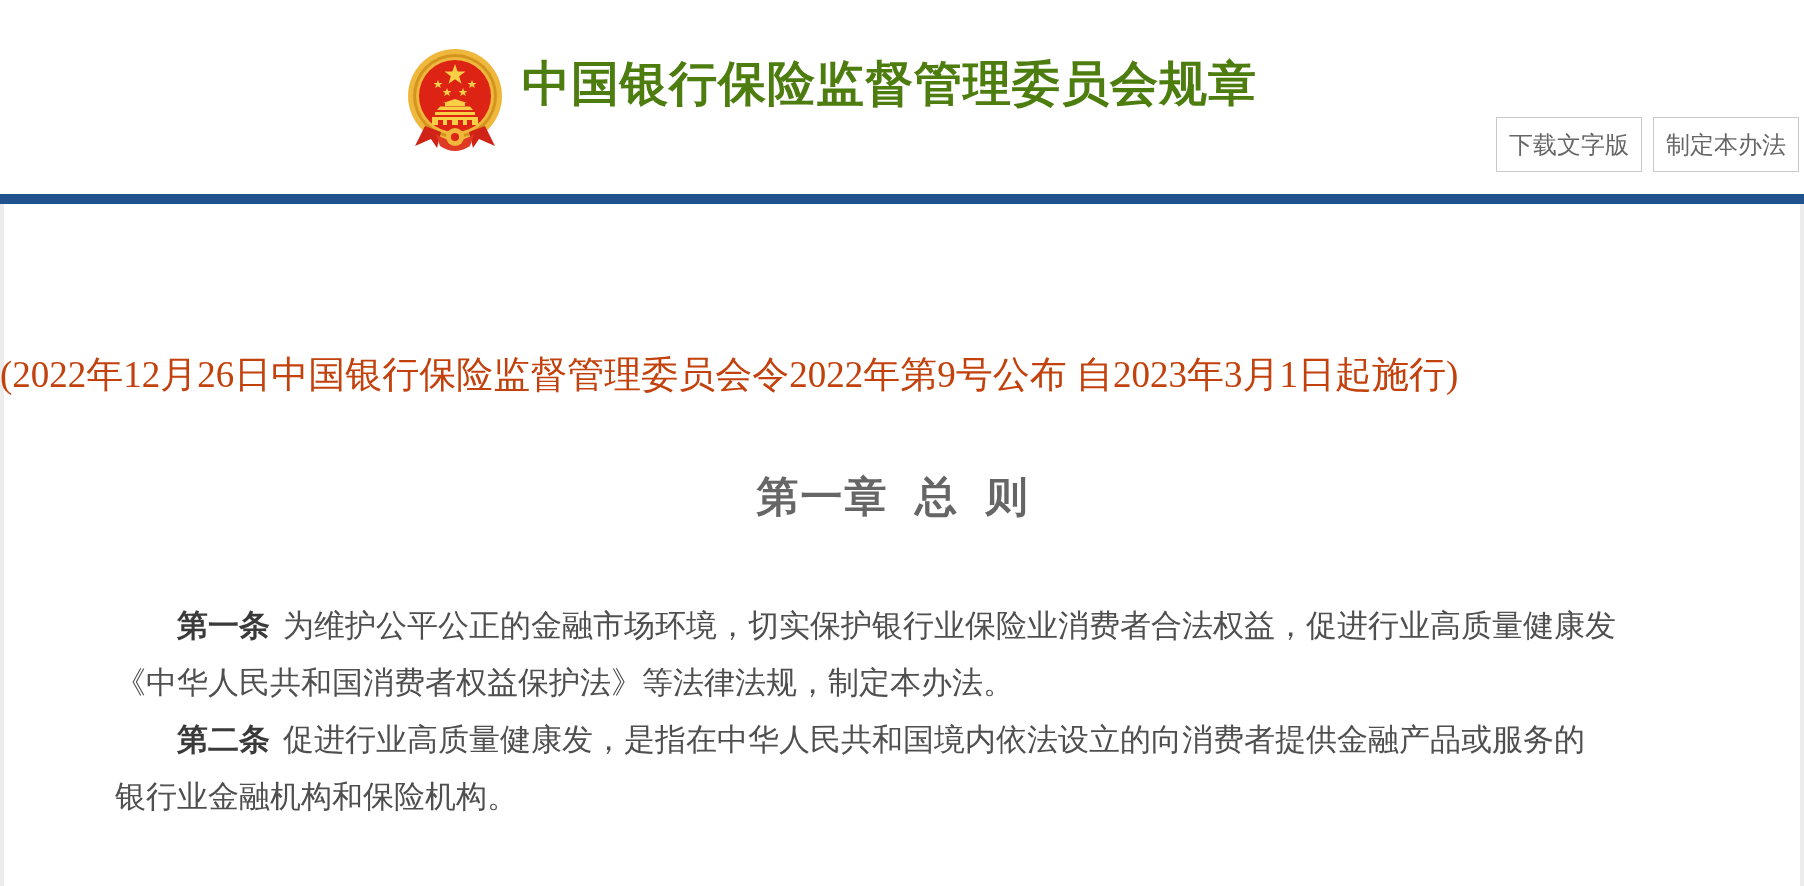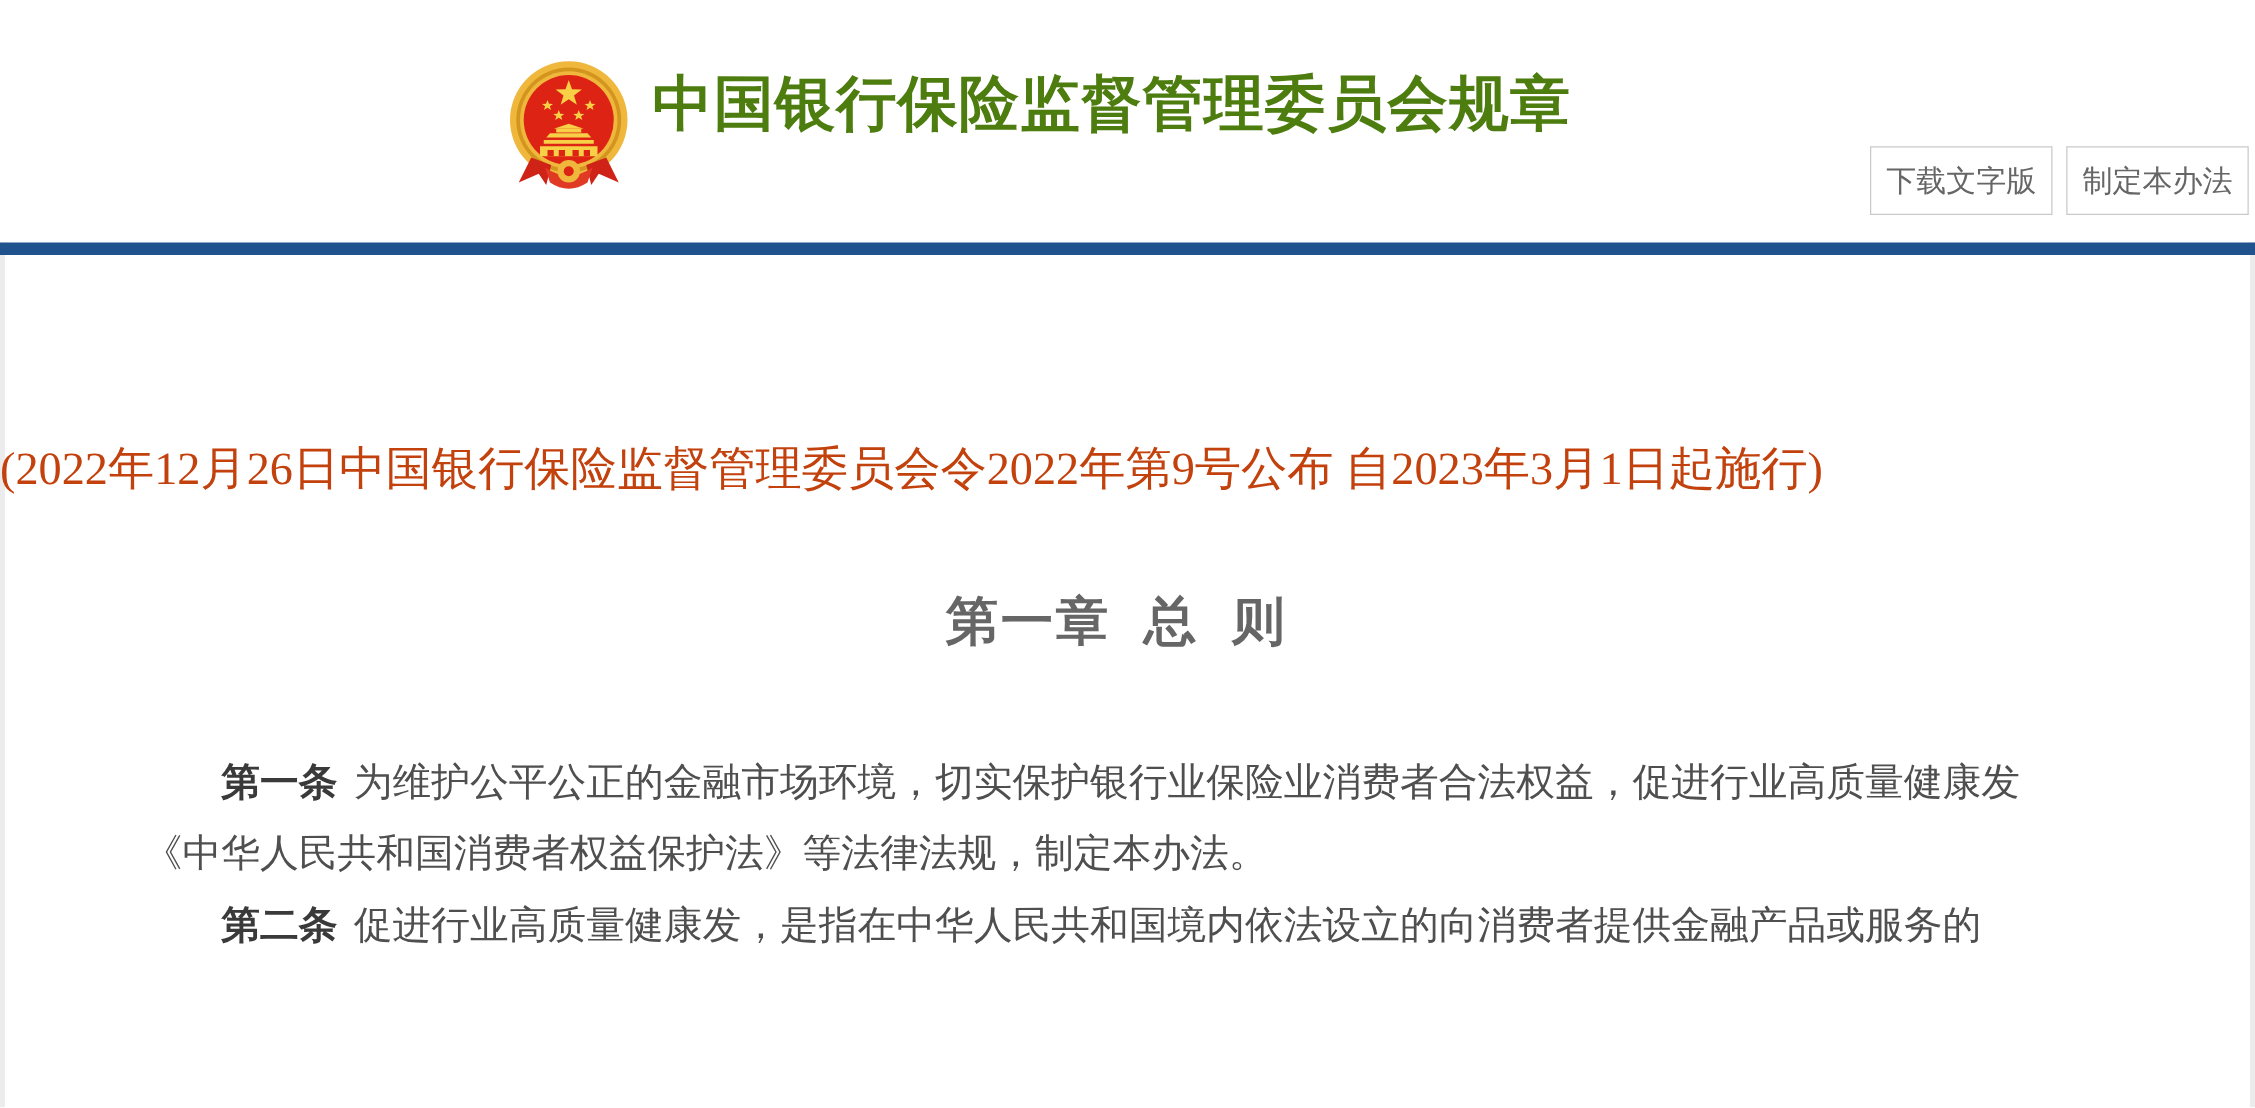--- a/index.html
+++ b/index.html
@@ -153,15 +153,16 @@
       <span class="article-lead">第一条</span><span>为维护公平公正的金融市场环境，切实保护银行业保险业消费者合法权益，促进行业高质量健康发</span>
     </div>
 
 
     <div class="doc-line">《中华人民共和国消费者权益保护法》等法律法规，制定本办法。</div>
 
     <div class="doc-line first">
       <span class="article-lead">第二条</span><span>促进行业高质量健康发，是指在中华人民共和国境内依法设立的向消费者提供金融产品或服务的</span>
     </div>
 
+    <div class="doc-line">银行业金融机构和保险机构。</div>
 
   </div>
 </div>
 
 </body></html>

